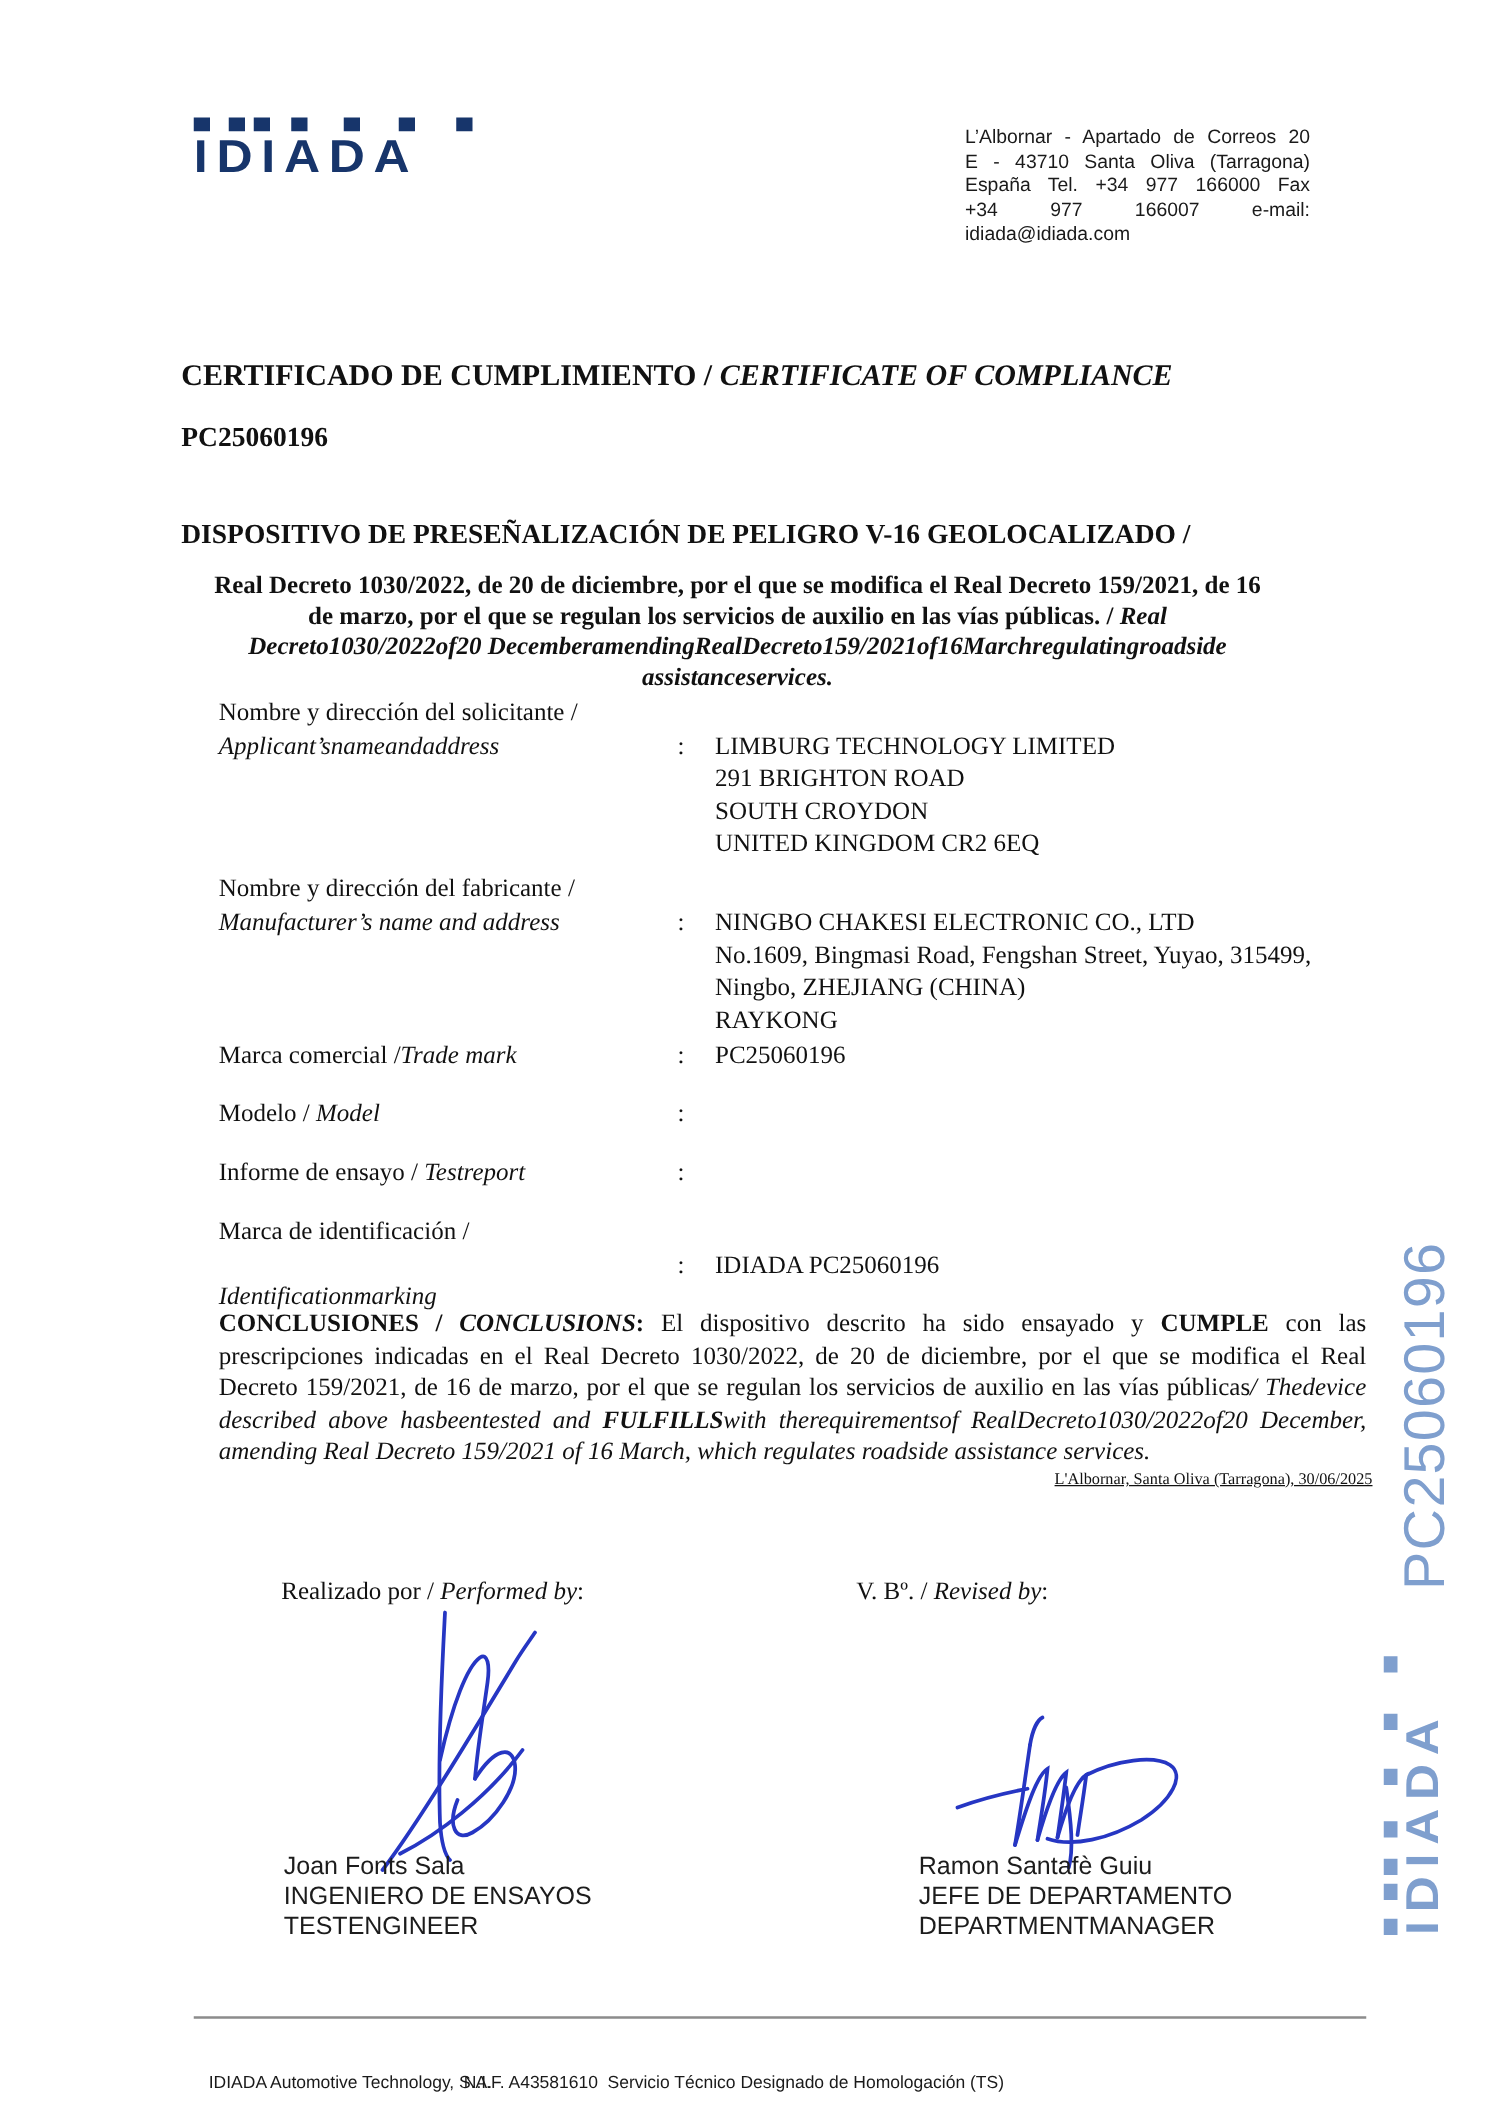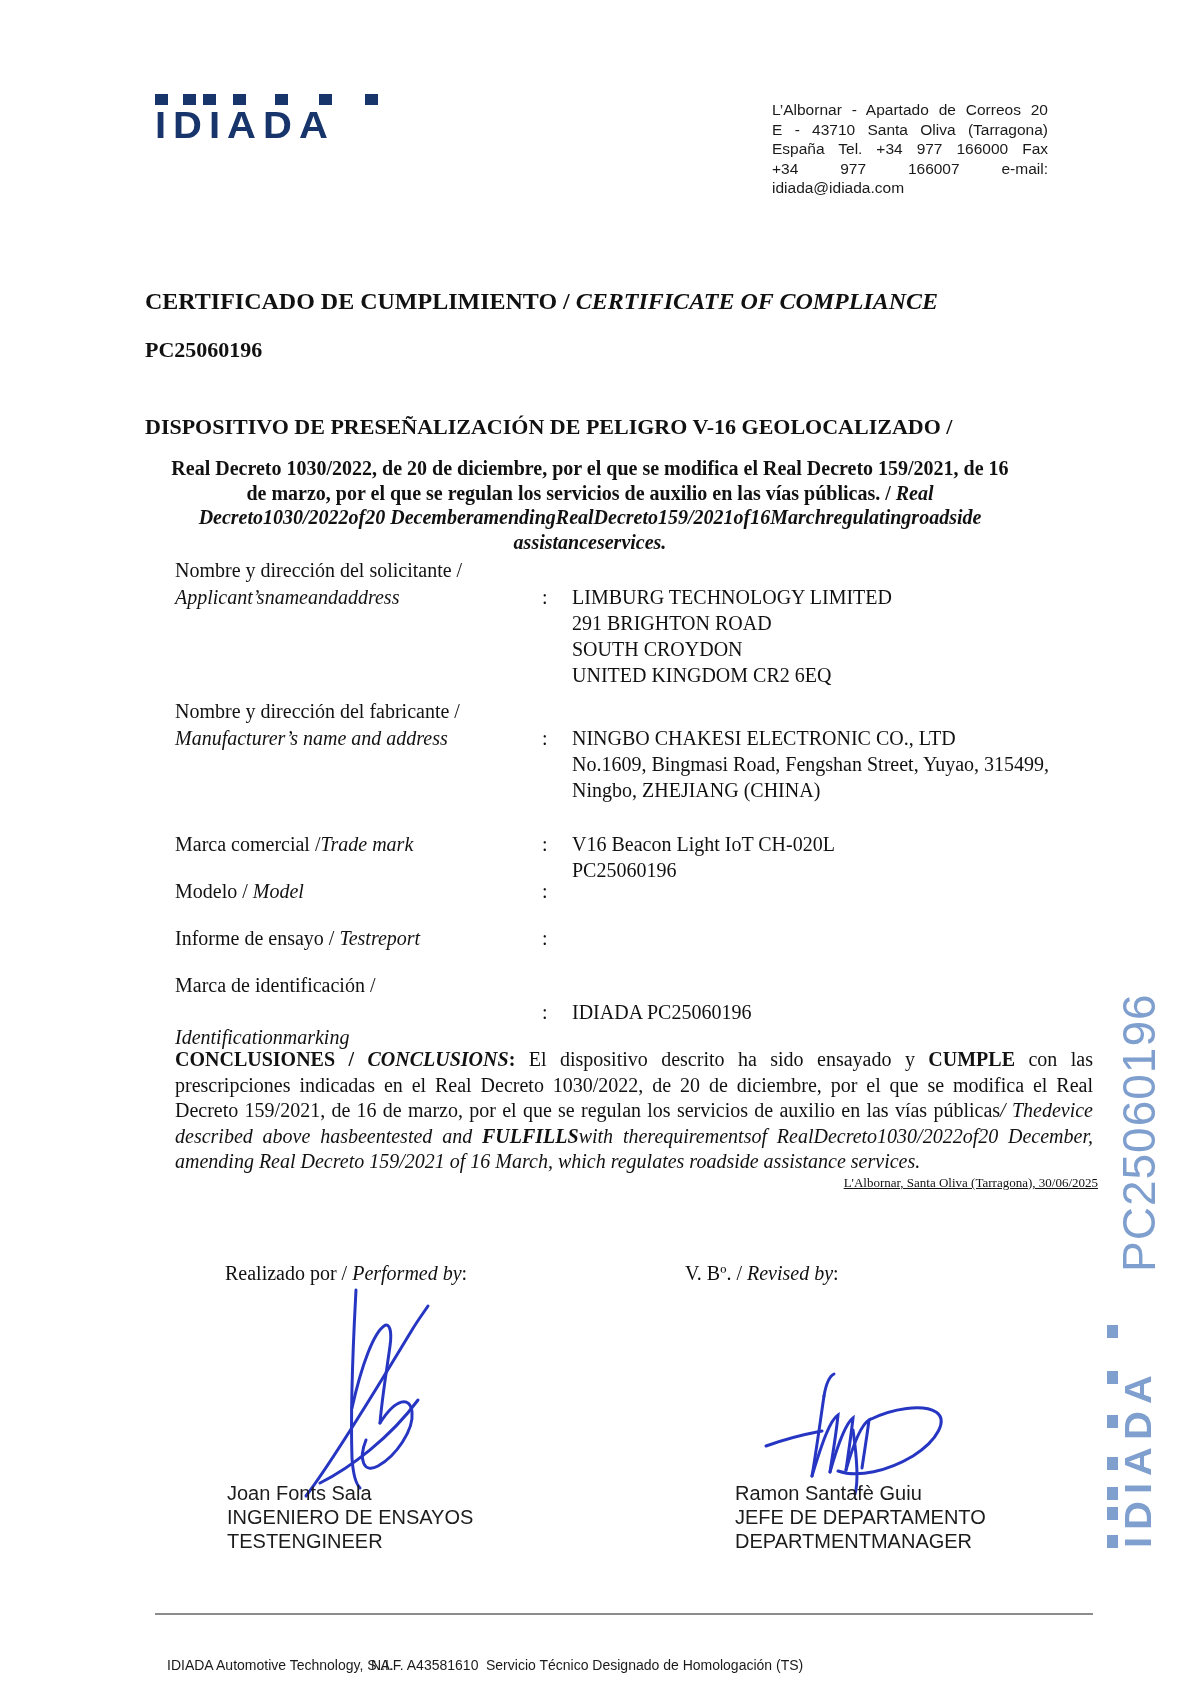--- a/index.html
+++ b/index.html
@@ -129,26 +129,26 @@
     <div>UNITED KINGDOM CR2 6EQ</div>
   </div>
 
   <div class="abs flabel" style="top:698px;">Nombre y dirección del fabricante /</div>
   <div class="abs flabel it" style="top:725px;">Manufacturer’s name and address</div>
   <div class="abs fcolon" style="top:725px;">:</div>
   <div class="abs fvalue" style="top:725px;">
     <div>NINGBO CHAKESI ELECTRONIC CO., LTD</div>
     <div>No.1609, Bingmasi Road, Fengshan Street, Yuyao, 315499,</div>
     <div>Ningbo, ZHEJIANG (CHINA)</div>
+    <div>RAYKONG</div>
   </div>
 
   <div class="abs flabel" style="top:831px;"><span>Marca comercial /</span><span class="it">Trade mark</span></div>
   <div class="abs fcolon" style="top:831px;">:</div>
   <div class="abs fvalue" style="top:831px;">
-    <div>V16 Beacon Light IoT CH-020L</div>
     <div>PC25060196</div>
   </div>
 
   <div class="abs flabel" style="top:878px;"><span>Modelo / </span><span class="it">Model</span></div>
   <div class="abs fcolon" style="top:878px;">:</div>
 
   <div class="abs flabel" style="top:925px;"><span>Informe de ensayo / </span><span class="it">Testreport</span></div>
   <div class="abs fcolon" style="top:925px;">:</div>
 
   <div class="abs flabel" style="top:972px;">Marca de identificación /</div>

